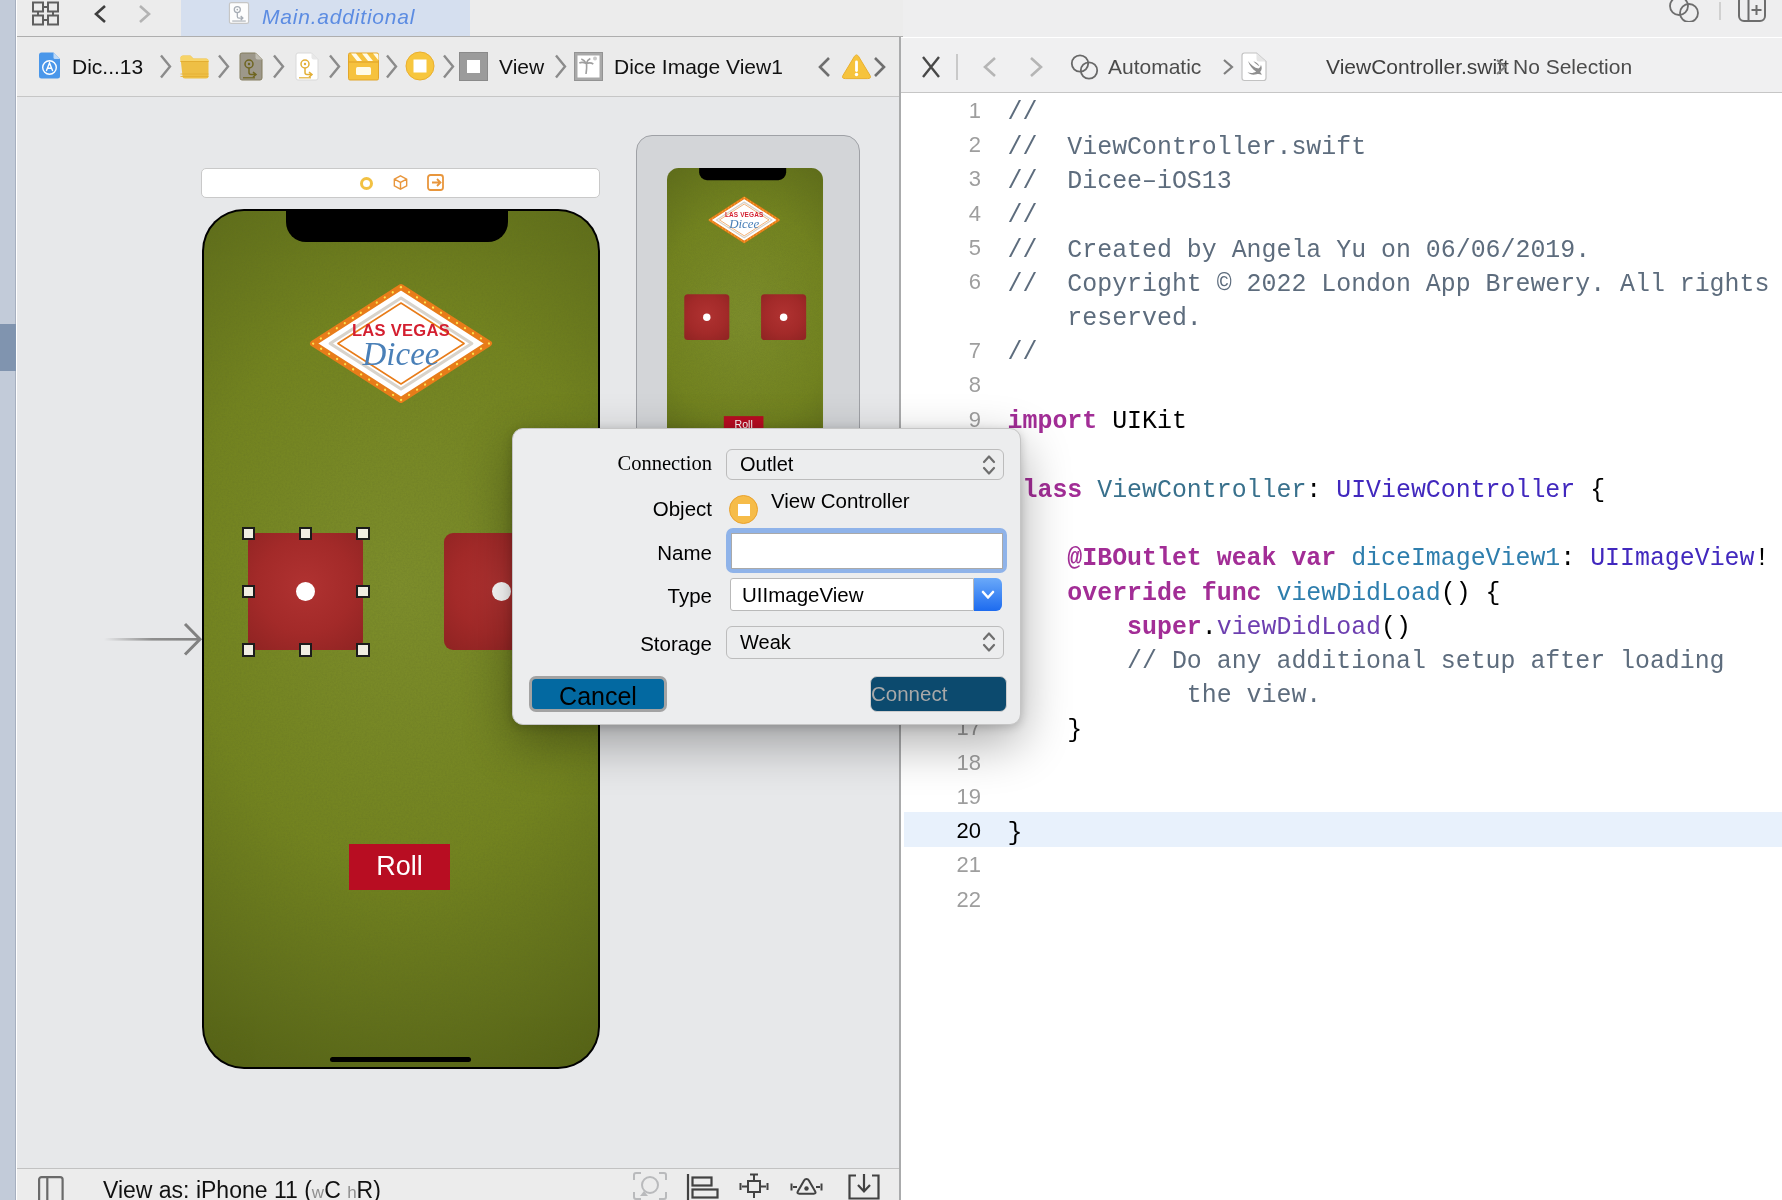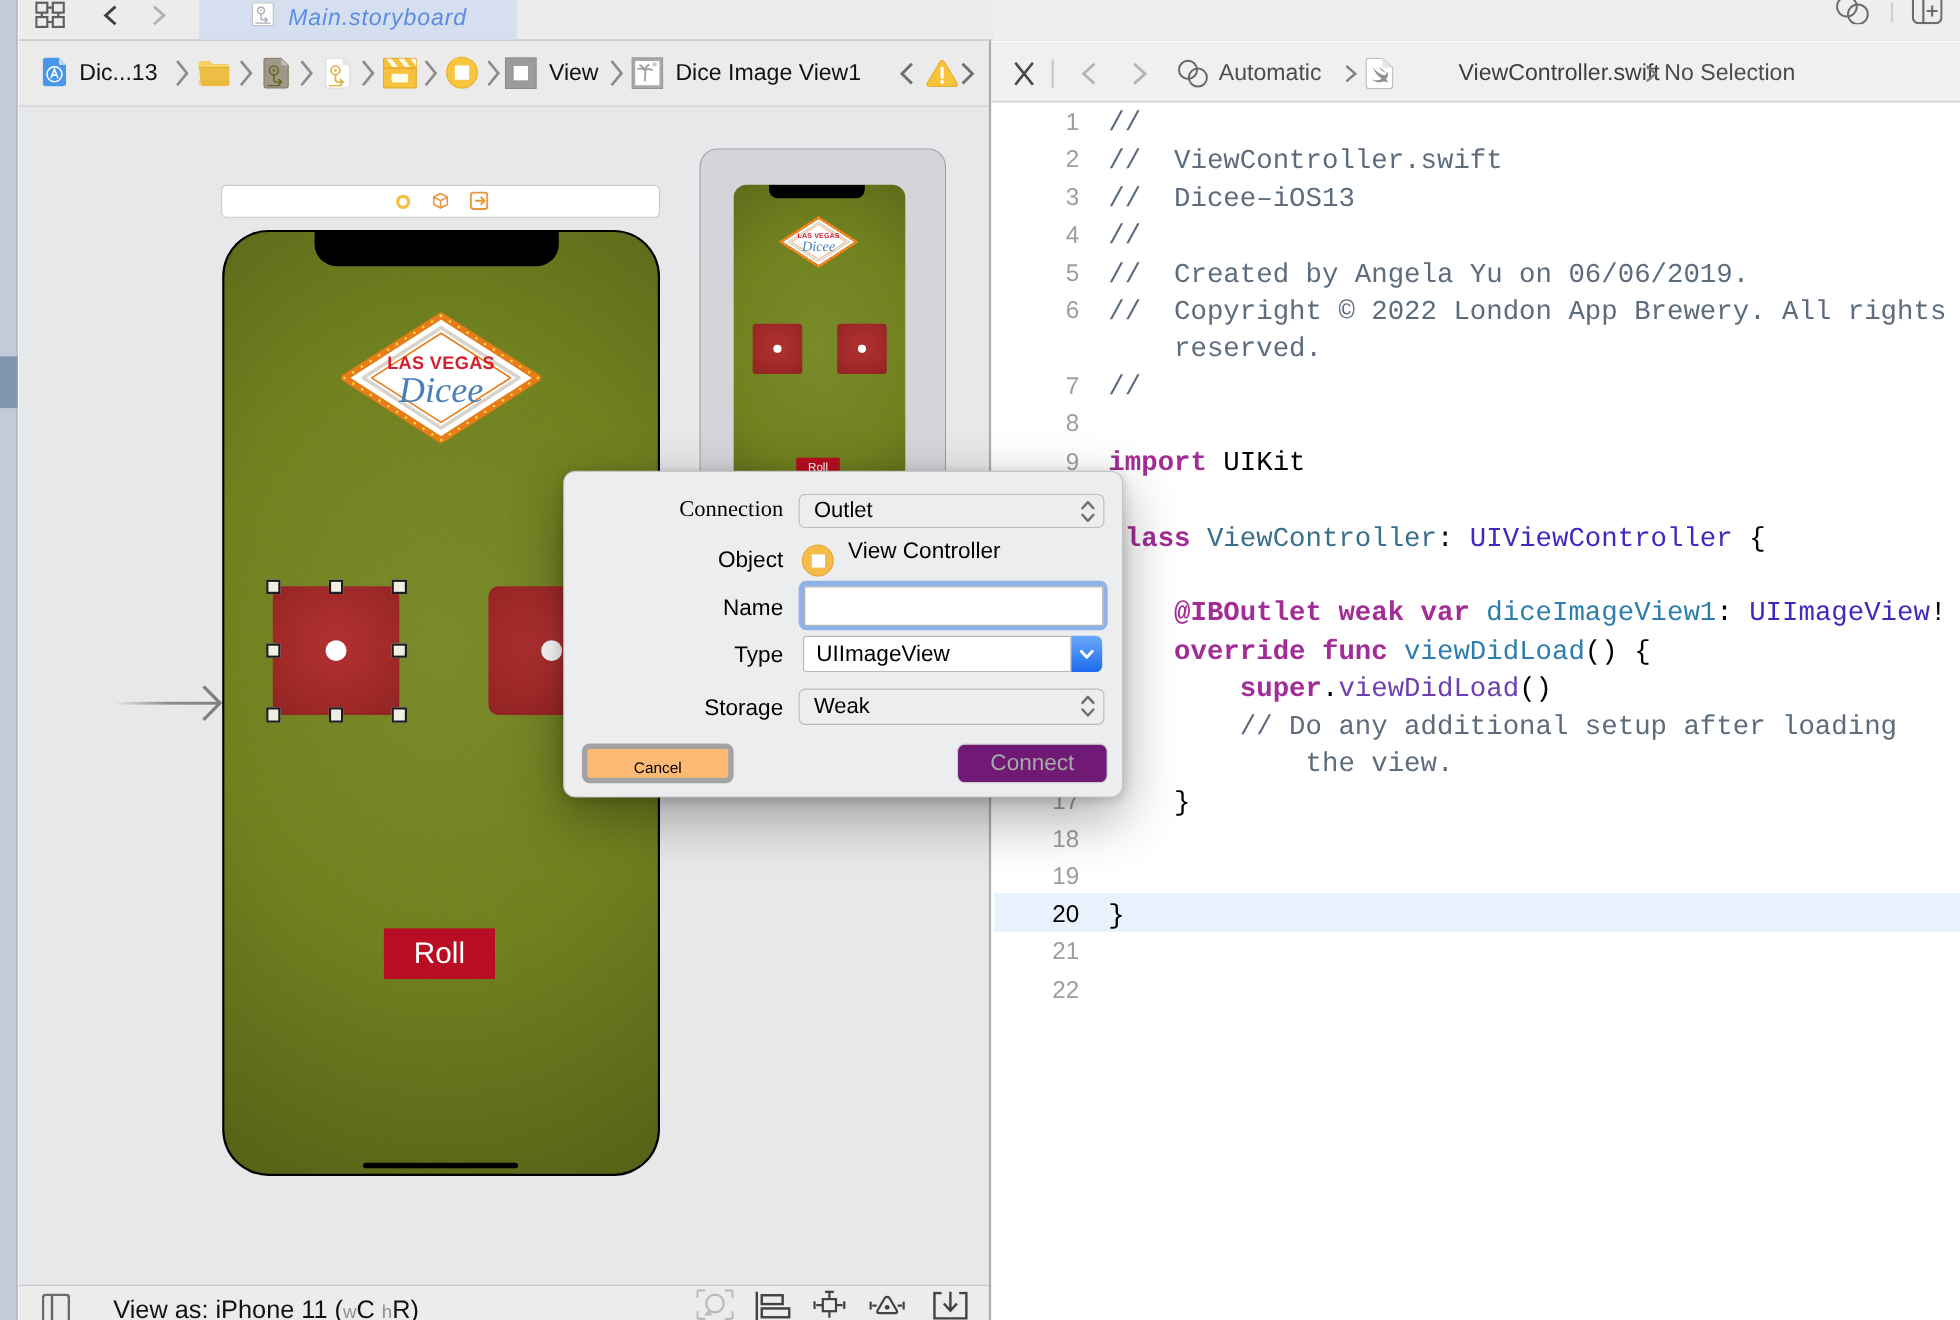--- a/index.html
+++ b/index.html
@@ -106,21 +106,21 @@
 <svg class="abs" style="left:137px; top:4px;" width="16" height="20" viewBox="0 0 16 20">
     <path d="M3,2 L12,10 L3,18" fill="none" stroke="#b3b3b3" stroke-width="2.6"></path>
   </svg>
 <svg class="abs" style="left:227px; top:2px;" width="24" height="22" viewBox="0 0 24 26">
   <rect x="0.7" y="0.7" width="22.6" height="24.6" rx="2" fill="#fdfdfd" stroke="#c6c6c6" stroke-width="1.4"></rect>
   <circle cx="10" cy="9" r="3.6" fill="none" stroke="#a7adb5" stroke-width="1.5"></circle>
   <circle cx="10" cy="9" r="1" fill="#a7adb5"></circle>
   <path d="M10,12.6 v4.4 q0,2 2,2 h4 M14,16.5 l2.6,2.5 L14,21.5" fill="none" stroke="#a7adb5" stroke-width="1.5"></path>
   <path d="M4,22.5 h16" stroke="#a7adb5" stroke-width="1.3"></path>
 </svg>
-<div class="abs tabtxt">Main.storyboard</div>
+<div class="abs tabtxt">Main.additional</div>
 
 <div class="abs" id="jumpL"></div>
 <svg class="abs" style="left:37px; top:51px;" width="24" height="29" viewBox="0 0 24 29">
   <path d="M2,4 q0,-2.5 2.5,-2.5 h12 L23,8 v17 q0,2.5 -2.5,2.5 h-16 Q2,27.5 2,25 Z" fill="#4a97ea"></path>
   <path d="M16.5,1.5 L23,8 h-5 q-1.5,0 -1.5,-1.5 Z" fill="#bcd9f8"></path>
   <circle cx="12.5" cy="16.5" r="6.8" fill="none" stroke="#fff" stroke-width="1.4"></circle>
   <path d="M9.5,19.5 L12.5,12 L15.5,19.5 M10.5,17.3 h4" fill="none" stroke="#fff" stroke-width="1.4" stroke-linecap="round"></path>
 </svg>
 <div class="abs jtxt" style="left:72px; top:55px;">Dic...13</div>
 <svg class="abs jsep" style="left:158px;">
@@ -437,22 +437,22 @@
   <div class="abs" style="left:217px; top:149px; width:244px; height:33px; background:#fff; border:1px solid #b9b9b9; border-radius:3px 0 0 3px; font-size:20.5px; line-height:31px; padding-left:11px;">UIImageView</div>
   <div class="abs" style="left:461px; top:149px; width:28px; height:33px; background:linear-gradient(#6aa9f9,#1d6bef); border-radius:0 6px 6px 0;">
     <svg width="28" height="33">
         <path d="M9,14 L14,19.5 L19,14" fill="none" stroke="#fff" stroke-width="2.6" stroke-linecap="round" stroke-linejoin="round"></path>
       </svg>
   </div>
 
   <div class="plabel" style="left:39px; top:203px;">Storage</div>
   <div class="pctrl" style="left:213px; top:197px; width:278px; height:33px; padding-left:13px; line-height:31px;">Weak</div>
 
-  <div class="abs" style="left:16px; top:247px; width:138px; height:36px; background:#fdba74; border:5px solid #a3a3a3; border-radius:7px; font-size:14px; text-align:center; line-height:34px;">Cancel</div>
-  <div class="abs" style="left:357px; top:247px; width:137px; height:36px; background:#701a75; border:1px solid #cdcdcd; border-radius:7px; font-size:20.5px; text-align:center; line-height:34px; color:#a8a8a8;">Connect</div>
+  <div class="abs" style="left:16px; top:247px; width:138px; height:36px; background:#0369a1; border:3px solid #a3a3a3; border-radius:7px; font-size:25px; text-align:center; line-height:34px;">Cancel</div>
+  <div class="abs" style="left:357px; top:247px; width:137px; height:36px; background:#0c4a6e; border:1px solid #cdcdcd; border-radius:7px; font-size:20.5px; line-height:34px; color:#a8a8a8;">Connect</div>
 
   <svg class="abs" style="left:466px; top:24px;" width="20" height="24" viewBox="0 0 20 24">
     <path d="M5,9 L10,3.5 L15,9 M5,15 L10,20.5 L15,15" fill="none" stroke="#6e6e6e" stroke-width="2.2" stroke-linecap="round" stroke-linejoin="round"></path>
   </svg>
   <svg class="abs" style="left:466px; top:201px;" width="20" height="24" viewBox="0 0 20 24">
     <path d="M5,9 L10,3.5 L15,9 M5,15 L10,20.5 L15,15" fill="none" stroke="#6e6e6e" stroke-width="2.2" stroke-linecap="round" stroke-linejoin="round"></path>
   </svg>
 </div>
 
 </body></html>

